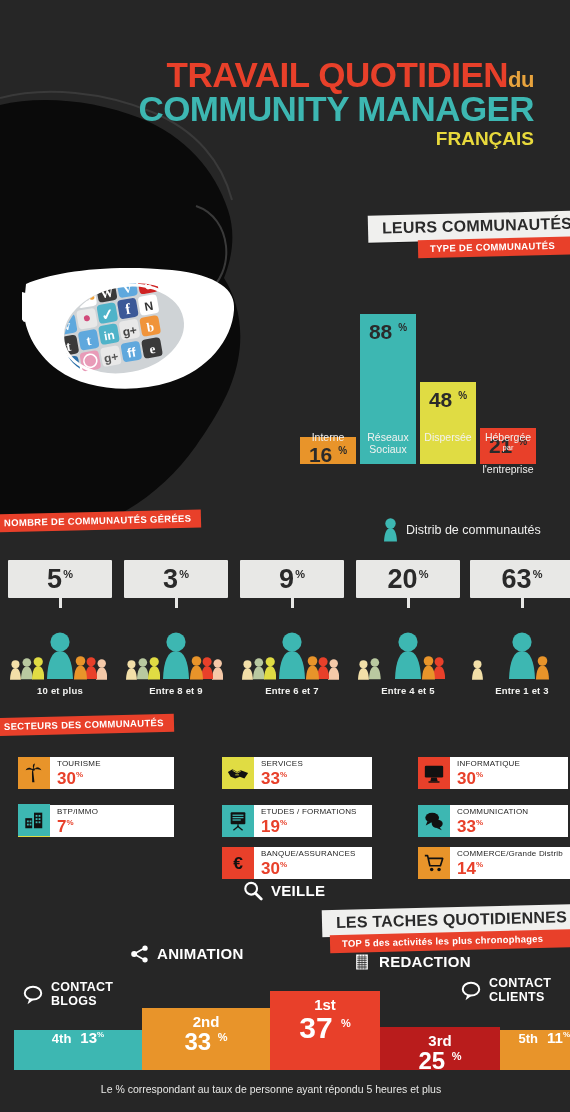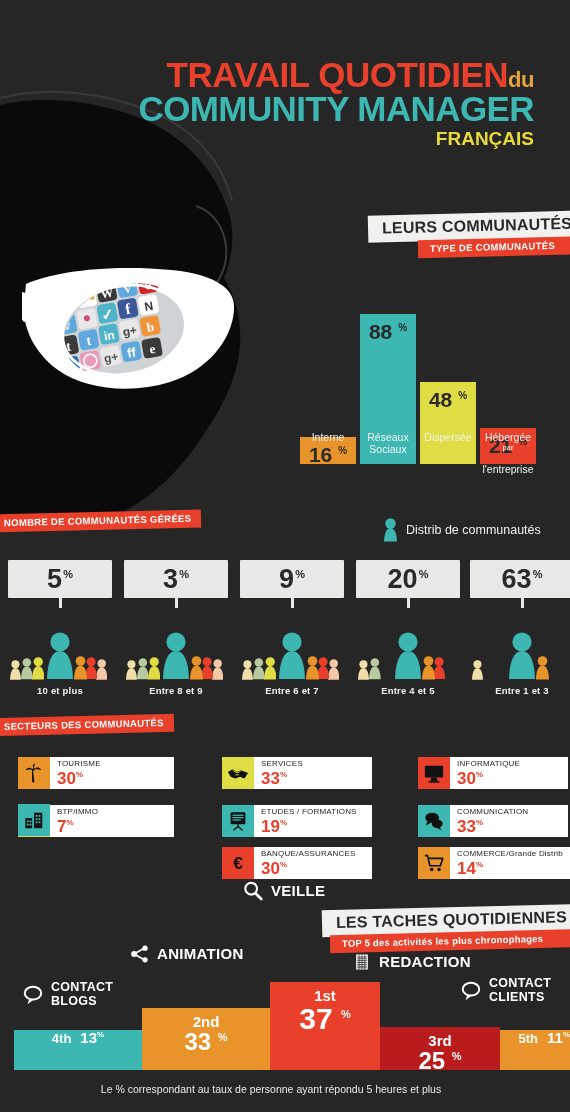--- a/index.html
+++ b/index.html
@@ -543,21 +543,21 @@
       </div>
       <div class="task-label inline-row" style="left: 130px; bottom: 106px; font-size: 15px;">
         <svg viewBox="0 0 24 24" width="20" height="20" style="vertical-align:middle">
           <circle cx="18" cy="5" r="3.2" fill="#fff"></circle>
           <circle cx="5" cy="12" r="3.6" fill="#fff"></circle>
           <circle cx="18" cy="19" r="3.2" fill="#fff"></circle>
           <path d="M7.5,10.5 L15.5,6 M7.5,13.5 L15.5,18" stroke="#fff" stroke-width="1.8"></path>
         </svg>
         <span>ANIMATION</span>
       </div>
-      <div class="task-bar" style="left: 270px; width: 110px; height: 88px; background: rgb(232, 64, 42); bottom: 0px;">
+      <div class="task-bar" style="left: 270px; width: 110px; height: 79px; background: rgb(232, 64, 42); bottom: 0px;">
         <div class="task-rank" style="font-size:15px">1st</div>
         <div class="task-val" style="font-size:30px">37 <sup style="font-size:11px">%</sup></div>
       </div>
       <div class="task-label inline-row" style="left: 242px; bottom: 168px; font-size: 15px;">
         <svg viewBox="0 0 24 24" width="22" height="22" style="vertical-align:middle">
           <circle cx="10" cy="9.5" r="6.4" fill="none" stroke="#fff" stroke-width="2.3"></circle>
           <path d="M14.6,14.4 L21,20.8" stroke="#fff" stroke-width="3" stroke-linecap="round"></path>
         </svg>
         <span>VEILLE</span>
       </div>

